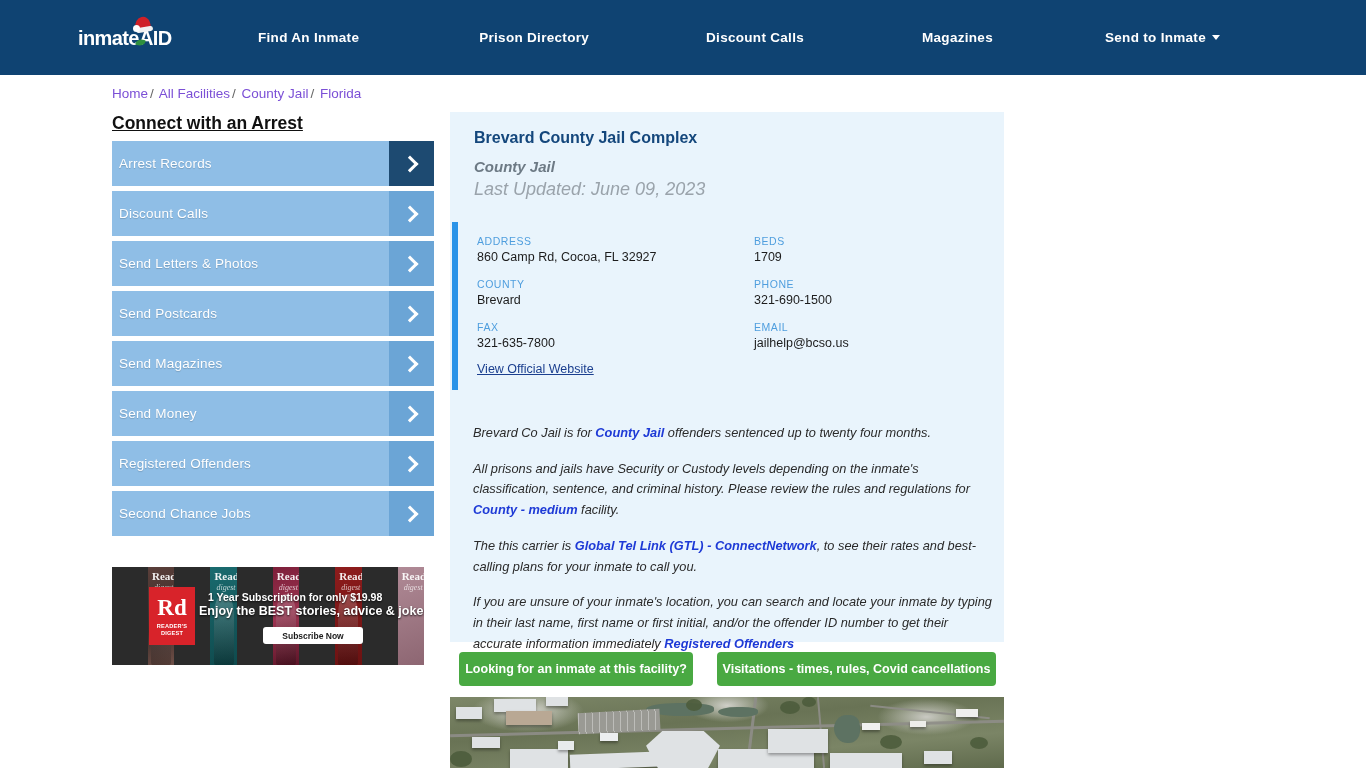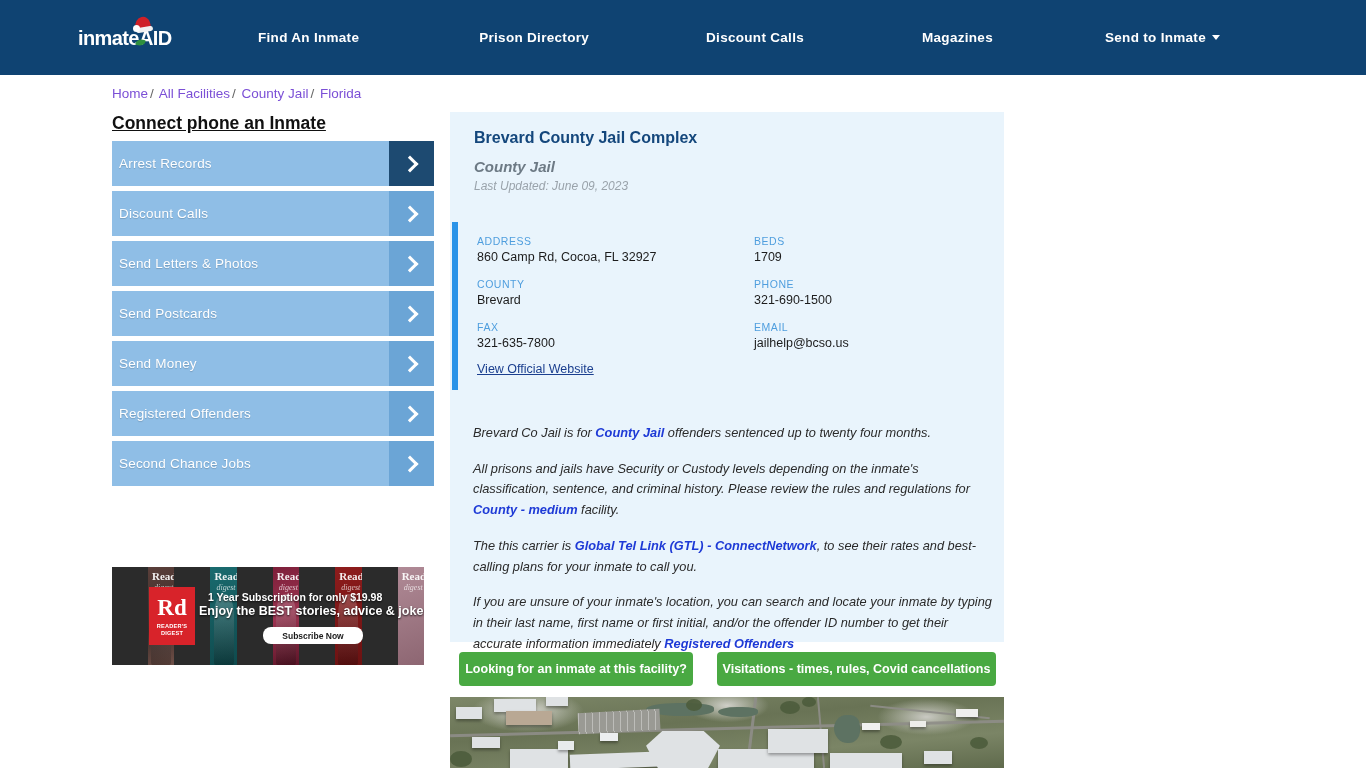--- a/index.html
+++ b/index.html
@@ -167,21 +167,21 @@
     text-shadow: 0 1px 2px rgba(0,0,0,0.8); white-space: nowrap;
   }
   .ad-line2 {
     position: absolute; left: 87px; top: 37px;
     color: #ffffff; font-size: 12.5px; font-weight: bold;
     text-shadow: 0 1px 2px rgba(0,0,0,0.85); white-space: nowrap;
   }
   .ad-cta {
     position: absolute; left: 151px; top: 60px;
     width: 100px; height: 17px; background: #ffffff;
-    border-radius: 8px; color: #1a1a1a;
+    border-radius: 3px; color: #1a1a1a;
     font-size: 8.5px; font-weight: bold;
     display: flex; align-items: center; justify-content: center;
     cursor: pointer;
   }
 
   
   .card {
     position: absolute; left: 450px; top: 112px;
     width: 554px; height: 530px;
     background: #e9f4fc;
@@ -190,21 +190,21 @@
     position: absolute; left: 24px; top: 17px;
     font-size: 16px; font-weight: bold; color: #14477c;
     white-space: nowrap;
   }
   .card-sub {
     position: absolute; left: 24px; top: 46px;
     font-size: 15px; font-weight: bold; font-style: italic; color: #6d7a85;
   }
   .card-updated {
     position: absolute; left: 24px; top: 67px;
-    font-size: 12px; font-style: italic; color: #9aa3ab;
+    font-size: 18px; font-style: italic; color: #9aa3ab;
   }
 
   .accent-bar {
     position: absolute; left: 2px; top: 110px;
     width: 6px; height: 168px; background: #2a93e8;
   }
 
   .meta-grid {
     position: absolute; left: 27px; top: 123px;
     width: 500px;
@@ -312,21 +312,21 @@
   </div>
 </div>
 
 <div class="breadcrumb">
   <a>Home</a><span class="bc-sep">/</span>
   <a>All Facilities</a><span class="bc-sep">/</span>
   <a>County Jail</a><span class="bc-sep">/</span>
   <a>Florida</a>
 </div>
 
-<div class="side-title">Connect phone an Inmate</div>
+<div class="side-title">Connect with an Arrest</div>
 
 <div class="side-list">
   <div class="side-btn first">
     <span class="lbl">Arrest Records</span>
     <span class="arrow-box">
         <span class="chev"></span>
       </span>
   </div>
   <div class="side-btn">
     <span class="lbl">Discount Calls</span>
@@ -335,20 +335,26 @@
       </span>
   </div>
   <div class="side-btn">
     <span class="lbl">Send Letters &amp; Photos</span>
     <span class="arrow-box">
         <span class="chev"></span>
       </span>
   </div>
   <div class="side-btn">
     <span class="lbl">Send Postcards</span>
+    <span class="arrow-box">
+        <span class="chev"></span>
+      </span>
+  </div>
+  <div class="side-btn">
+    <span class="lbl">Send Magazines</span>
     <span class="arrow-box">
         <span class="chev"></span>
       </span>
   </div>
   <div class="side-btn">
     <span class="lbl">Send Money</span>
     <span class="arrow-box">
         <span class="chev"></span>
       </span>
   </div>

